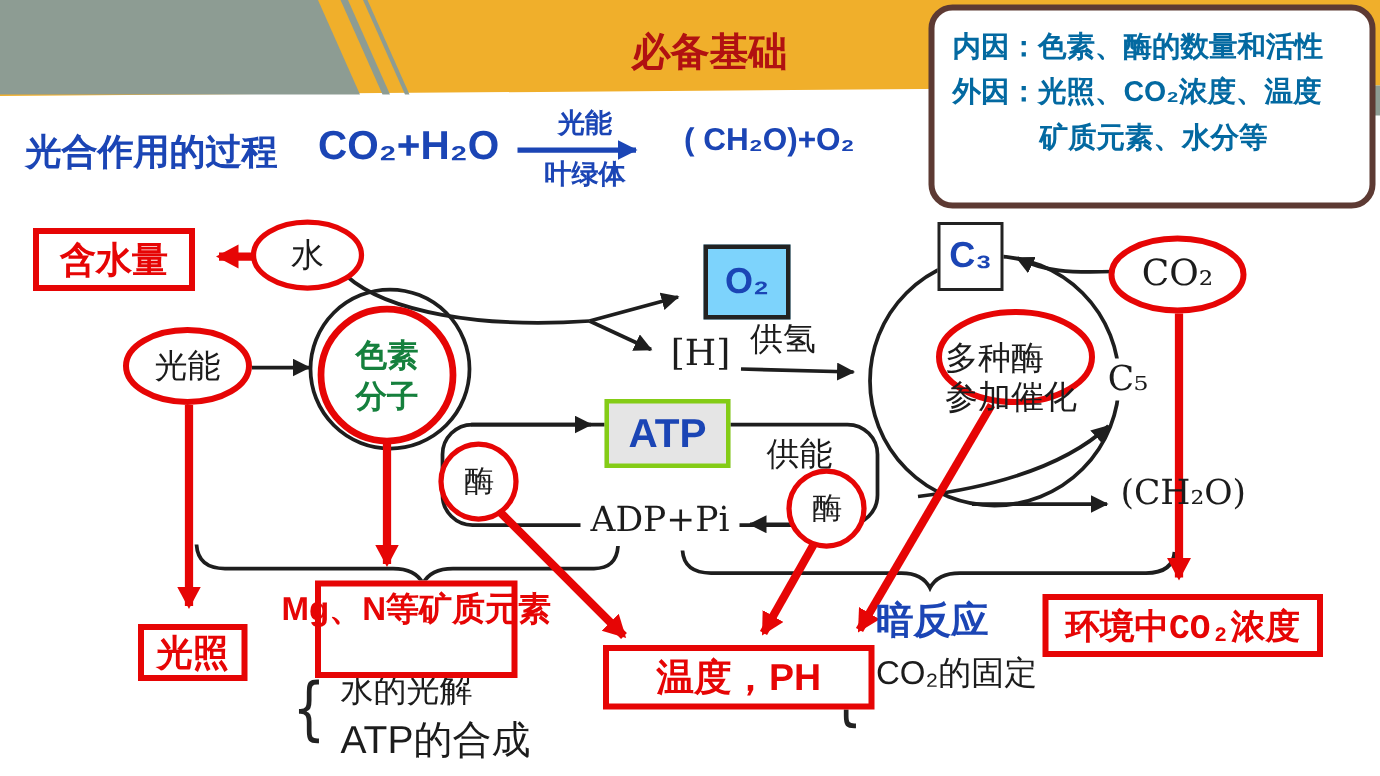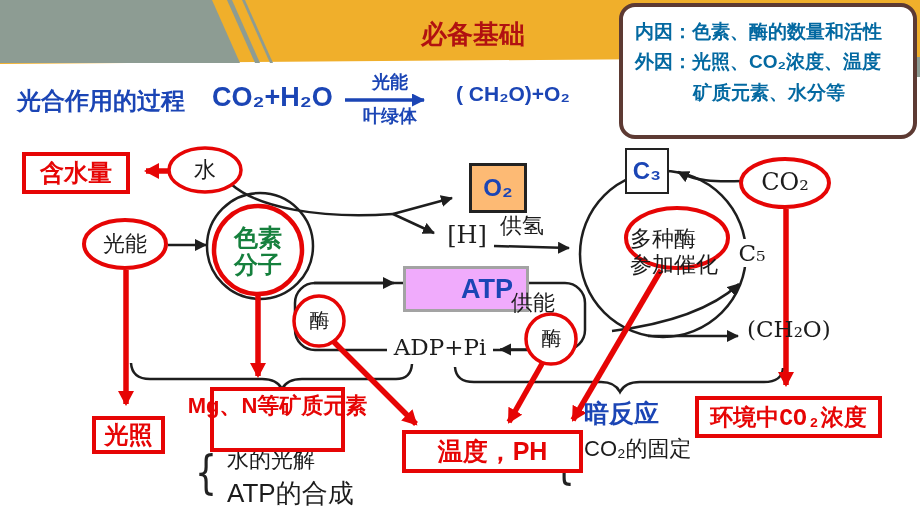--- a/index.html
+++ b/index.html
@@ -19,26 +19,26 @@
 
   #eq-lead{left:17px;top:85px;font-size:24px;}
   #eq-react{left:212px;top:82px;font-size:27px;}
   #eq-top{left:348px;top:70px;width:84px;font-size:18px;text-align:center;}
   #eq-bot{left:344px;top:104px;width:92px;font-size:18px;text-align:center;}
   #eq-prod{left:436px;top:82px;font-size:21px;margin-left:20px;}
 
   #water-content{left:22px;top:152px;width:100px;height:34px;font-size:24px;}
   #water-label{left:173px;top:156px;width:64px;height:28px;font-size:22px;}
   #light-energy-label{left:84px;top:230px;width:82px;height:28px;font-size:22px;}
-  #pigment-label{left:224px;top:224px;width:68px;height:54px;font-size:24px;font-weight:bold;
+  #pigment-label{left:224px;top:224px;width:68px;height:54px;font-size:21px;font-weight:bold;
                  color:#15803d;line-height:27px;text-align:center;}
-  #o2-box{left:469px;top:163px;width:52px;height:44px;border:3px solid #222;background:#fdba74;font-size:24px;}
+  #o2-box{left:469px;top:163px;width:52px;height:44px;border:3px solid #222;background:#7dd3fc;font-size:24px;}
   #h-label{left:441px;top:220px;width:52px;height:30px;font-size:24px;background:#fff;}
   #gongqing-label{left:500px;top:211px;width:64px;font-size:22px;}
-  #atp-box{left:403px;top:266px;width:78px;height:40px;border:3px solid #a3a3a3;background:#f0abfc;font-size:27px;padding-left:42px;}
+  #atp-box{left:403px;top:266px;width:78px;height:40px;border:3px solid #84cc16;background:#e5e5e5;font-size:27px;}
   #gongneng-label{left:511px;top:288px;width:62px;font-size:22px;}
   #adp-label{left:387px;top:333px;width:106px;height:28px;font-size:23px;background:#fff;}
   #enzyme-left-label{left:306px;top:307px;width:27px;height:27px;font-size:20px;}
   #enzyme-right-label{left:538px;top:325px;width:27px;height:27px;font-size:20px;}
   #c3-box{left:625px;top:148px;width:40px;height:42px;border:2.5px solid #222;background:#fff;font-size:24px;}
   #co2-label{left:752px;top:167px;width:66px;height:30px;font-size:24px;}
   #me-line1{left:630px;top:224px;width:96px;font-size:22px;text-align:left;}
   #me-line2{left:618px;top:250px;width:112px;font-size:22px;text-align:center;}
   #c5-label{left:734px;top:239px;width:36px;height:28px;font-size:23px;background:#fff;}
   #ch2o-label{left:747px;top:316px;width:110px;font-size:23px;}

